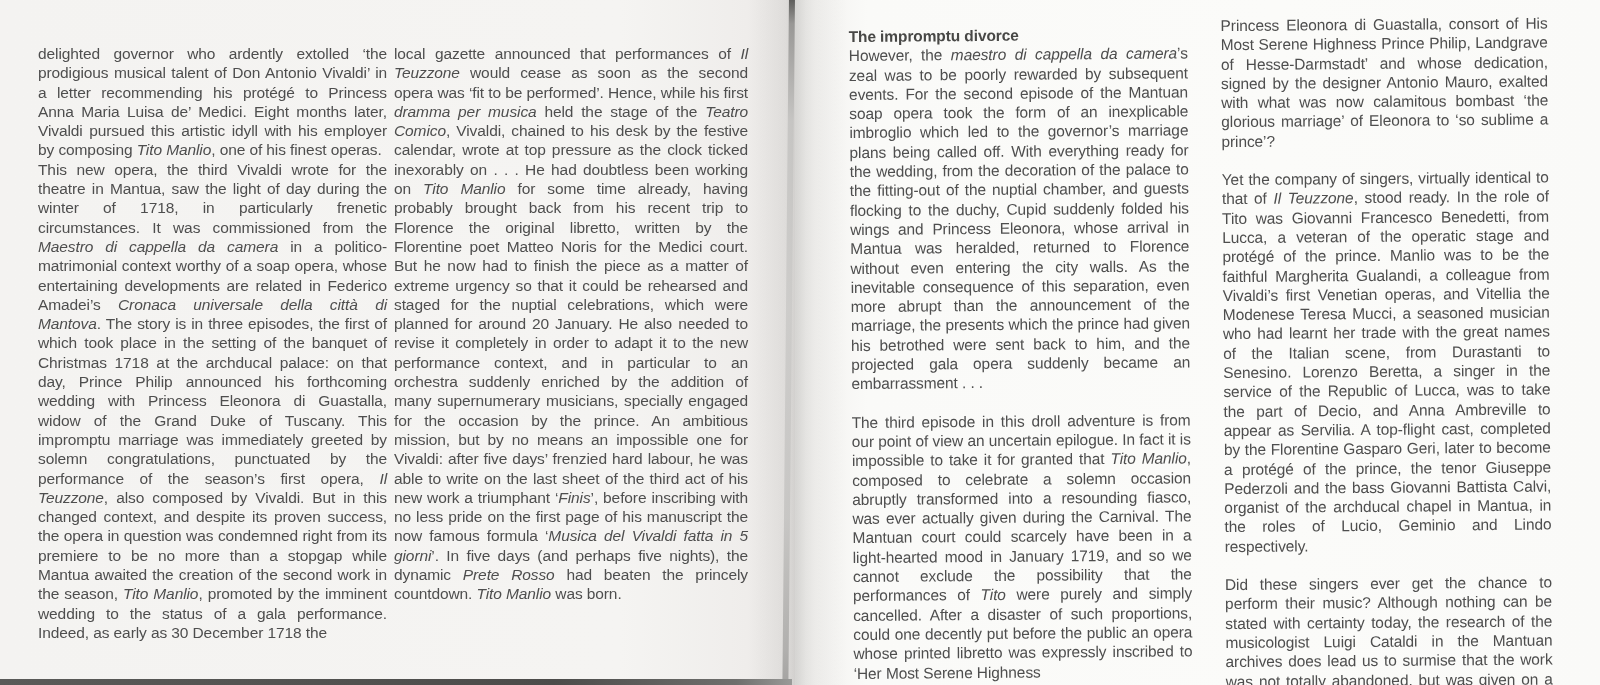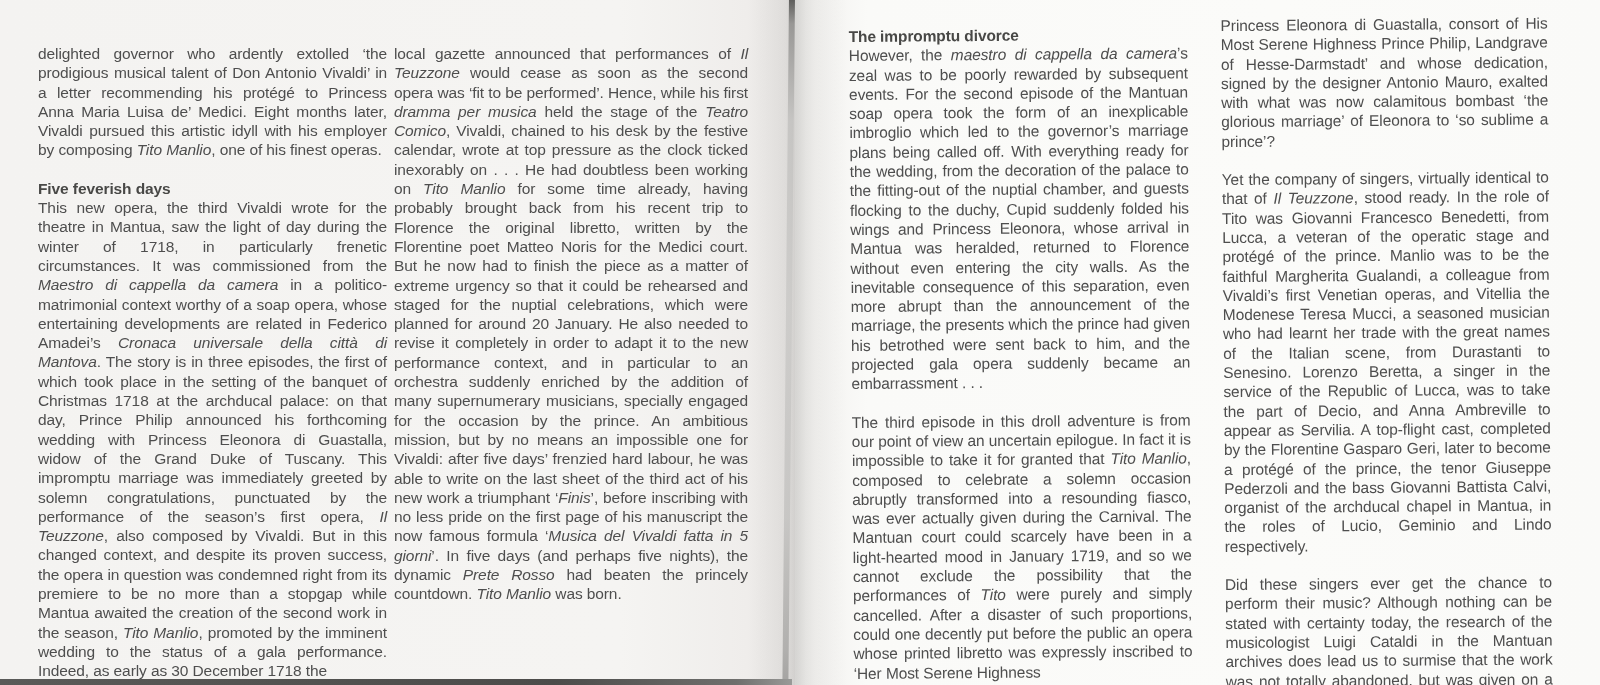--- a/index.html
+++ b/index.html
@@ -61,21 +61,20 @@
 </head>
 <body>
 
 <div class="scan">
 
   <div class="page page-left"></div>
   <div class="page page-right"></div>
 
   <div class="col" style="left:38px;top:44px;width:349px;">
       <p class="para">delighted governor who ardently extolled ‘the prodigious musical talent of Don Antonio Vivaldi’ in a letter recommending his protégé to Princess Anna Maria Luisa de’ Medici. Eight months later, Vivaldi pursued this artistic idyll with his employer by composing <i>Tito Manlio</i>, one of his finest operas.</p>
-      <h3 class="heading gap">Five feverish days</h3>
       <p class="para">This new opera, the third Vivaldi wrote for the theatre in Mantua, saw the light of day during the winter of 1718, in particularly frenetic circumstances. It was commissioned from the <i>Maestro di cappella da camera</i> in a politico-matrimonial context worthy of a soap opera, whose entertaining developments are related in Federico Amadei’s <i>Cronaca universale della città di Mantova</i>. The story is in three episodes, the first of which took place in the setting of the banquet of Christmas 1718 at the archducal palace: on that day, Prince Philip announced his forthcoming wedding with Princess Eleonora di Guastalla, widow of the Grand Duke of Tuscany. This impromptu marriage was immediately greeted by solemn congratulations, punctuated by the performance of the season’s first opera, <i>Il Teuzzone</i>, also composed by Vivaldi. But in this changed context, and despite its proven success, the opera in question was condemned right from its premiere to be no more than a stopgap while Mantua awaited the creation of the second work in the season, <i>Tito Manlio</i>, promoted by the imminent wedding to the status of a gala performance. Indeed, as early as 30 December 1718 the</p>
     </div>
 
   <div class="col" style="left:394px;top:44px;width:354px;">
       <p class="para">local gazette announced that performances of <i>Il Teuzzone</i> would cease as soon as the second opera was ‘fit to be performed’. Hence, while his first <i>dramma per musica</i> held the stage of the <i>Teatro Comico</i>, Vivaldi, chained to his desk by the festive calendar, wrote at top pressure as the clock ticked inexorably on . . . He had doubtless been working on <i>Tito Manlio</i> for some time already, having probably brought back from his recent trip to Florence the original libretto, written by the Florentine poet Matteo Noris for the Medici court. But he now had to finish the piece as a matter of extreme urgency so that it could be rehearsed and staged for the nuptial celebrations, which were planned for around 20 January. He also needed to revise it completely in order to adapt it to the new performance context, and in particular to an orchestra suddenly enriched by the addition of many supernumerary musicians, specially engaged for the occasion by the prince. An ambitious mission, but by no means an impossible one for Vivaldi: after five days’ frenzied hard labour, he was able to write on the last sheet of the third act of his new work a triumphant ‘<i>Finis</i>’, before inscribing with no less pride on the first page of his manuscript the now famous formula ‘<i>Musica del Vivaldi fatta in 5 giorni</i>’. In five days (and perhaps five nights), the dynamic <i>Prete Rosso</i> had beaten the princely countdown. <i>Tito Manlio</i> was born.</p>
     </div>
 
   <div class="right-content">
     <div class="col" style="left:56px;top:27px;width:339px;">
         <h3 class="heading">The impromptu divorce</h3>

